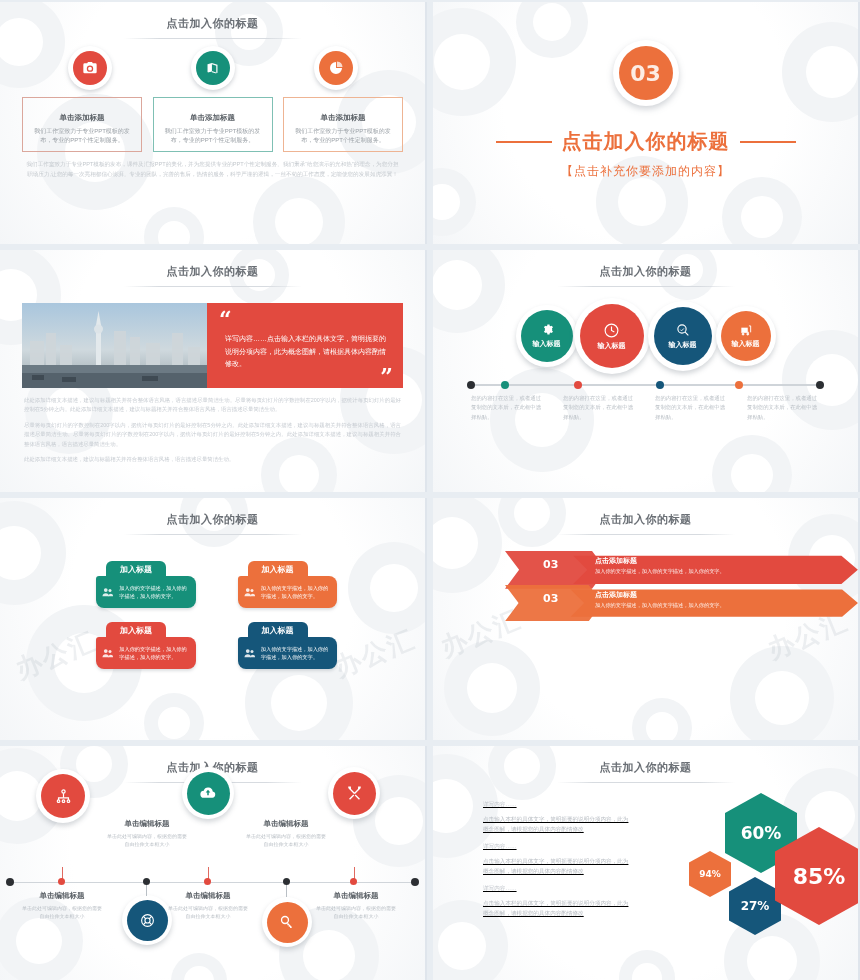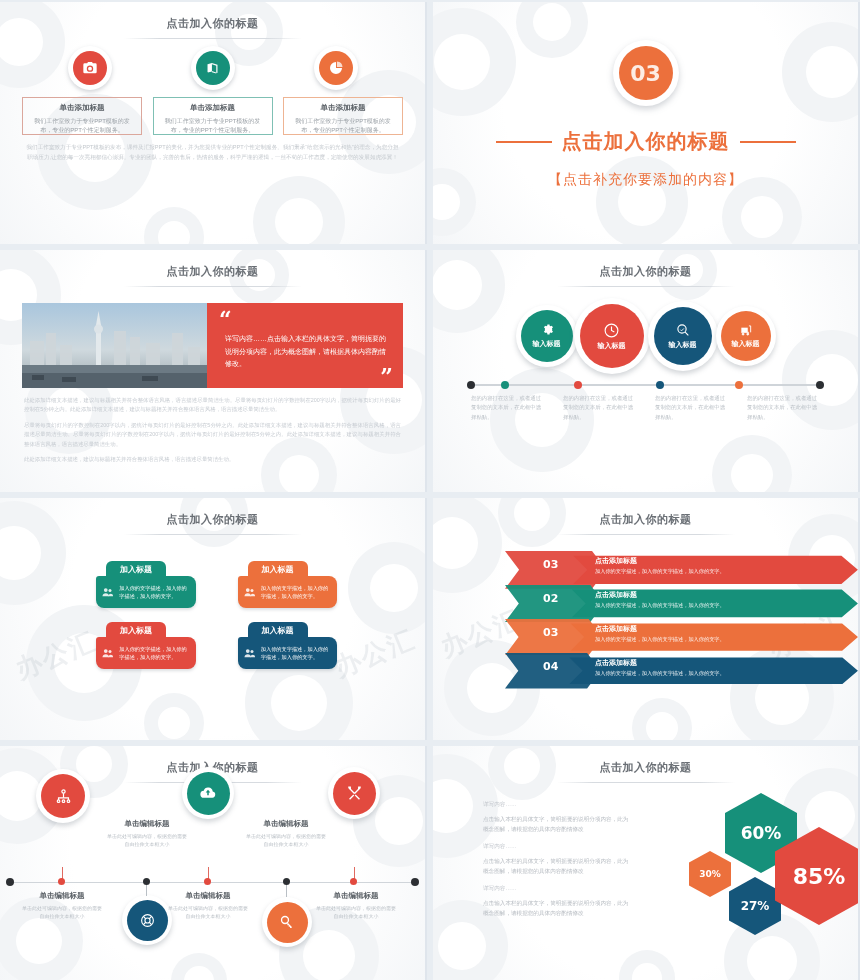--- a/index.html
+++ b/index.html
@@ -53,22 +53,22 @@
     box-shadow:0 2px 4px rgba(120,130,140,0.35);
     display:flex; align-items:center; justify-content:center;
   }
   .ring .inner {
     width:34px; height:34px; border-radius:50%;
     display:flex; align-items:center; justify-content:center;
     color:#fff;
   }
   .s1-boxes { display:flex; justify-content:space-between; margin:7px 22px 0; }
   .s1-box {
-    width:120px; height:38px; border:1px solid #dba79c;
-    padding:5px 6px 0; text-align:center;
+    width:120px; height:55px; border:1px solid #dba79c;
+    padding:15px 6px 0; text-align:center;
   }
   .s1-box h4 { font-size:7.5px; color:#5a6066; margin-bottom:4px; }
   .s1-box p { font-size:6px; color:#9aa0a6; line-height:1.55; }
   .s1-foot {
     margin:8px 24px 0; font-size:5.6px; color:#c3c8cd;
     line-height:1.7; text-align:center;
   }
 
   
   .s2-wrap { position:relative; z-index:3; text-align:center; padding-top:38px; }
@@ -78,21 +78,21 @@
     display:flex; align-items:center; justify-content:center;
   }
   .s2-num {
     width:54px; height:54px; border-radius:50%;
     display:flex; align-items:center; justify-content:center;
     color:#fdece4; font-size:22px; font-weight:bold; font-family:"DejaVu Sans", sans-serif;
   }
   .s2-title-row { display:flex; align-items:center; justify-content:center; gap:10px; margin-top:22px; }
   .s2-dash { width:56px; height:2px; }
   .s2-title { font-size:20px; font-weight:bold; letter-spacing:1px; }
-  .s2-sub { margin-top:16px; font-size:14px; letter-spacing:1px;text-align:center; }
+  .s2-sub { margin-top:8px; font-size:12px; letter-spacing:1px;text-align:center; }
 
   
   .s3-row { display:flex; margin:16px 22px 0; }
   .s3-photo { width:185px; height:85px; position:relative; overflow:hidden; }
   .s3-quote { flex:1; padding:8px 12px 0 12px; position:relative; color:#fff; }
   .s3-quote .qm { font-size:22px; font-weight:bold; line-height:.8; font-family:"DejaVu Serif", serif; }
   .s3-quote .qm.close { position:absolute; right:10px; bottom:2px; }
   .s3-quote p { font-size:7px; line-height:1.85; margin-top:4px; padding-left:6px; }
   .s3-text { margin:8px 24px 0; }
   .s3-text p { font-size:5.4px; color:#c5cad0; line-height:1.75; margin-bottom:6px; text-align:justify;}
@@ -149,21 +149,21 @@
     position:absolute; border-radius:50%; background:#fff;
     box-shadow:0 3px 5px rgba(120,130,140,0.32);
     display:flex; align-items:center; justify-content:center;
   }
   .s7-circ .in { border-radius:50%; color:#fff; display:flex; align-items:center; justify-content:center; }
   .s7-lab { position:absolute; width:84px; text-align:center; }
   .s7-lab h5 { font-size:7.5px; color:#5a6066; font-weight:bold; }
   .s7-lab p { font-size:5px; color:#b9bfc5; line-height:1.65; margin-top:3px; }
 
   
-  .s8 { display:flex; margin-top:10px; }
+  .s8 { display:flex; margin-top:10px;text-decoration:underline; }
   .s8-left { width:200px; padding-left:50px; padding-top:8px; }
   .s8-left .lead { font-size:5.6px; color:#c0c5cb; margin:0 0 5px; }
   .s8-left p.para { font-size:5.6px; color:#b5bac0; line-height:1.8; margin-bottom:9px; }
   .s8-right { position:relative; flex:1; height:160px; }
   .hexwrap { position:absolute; }
   .hexwrap .val {
     position:absolute; inset:0; display:flex; align-items:center; justify-content:center;
     color:#fff; font-weight:bold; font-family:"DejaVu Sans", sans-serif;
   }
 </style>
@@ -532,47 +532,25 @@
             <path d="M0 0 H74 L86 16 L74 32 H0 L12 16 Z" fill="#e24a3f" opacity=".95"></path>
             <path d="M58 4 H286 L300 16 L286 28 H58 L70 16 Z" fill="#e24a3f"></path>
           </svg>
           <div class="s6-num">03</div>
           <div class="s6-txt">
             <h5>点击添加标题</h5>
             <p>加入你的文字描述，加入你的文字描述，加入你的文字。</p>
           </div>
         </div>
         <div class="s6-row">
-          <svg class="s6-chev" viewBox="0 0 306 32" preserveAspectRatio="none">
-            <path d="M0 0 H74 L86 16 L74 32 H0 L12 16 Z" fill="#16907a" opacity=".95"></path>
-            <path d="M58 4 H292 L306 16 L292 28 H58 L70 16 Z" fill="#16907a"></path>
-          </svg>
-          <div class="s6-num">02</div>
-          <div class="s6-txt">
-            <h5>点击添加标题</h5>
-            <p>加入你的文字描述，加入你的文字描述，加入你的文字。</p>
-          </div>
-        </div>
-        <div class="s6-row">
           <svg class="s6-chev" viewBox="0 0 312 32" preserveAspectRatio="none">
             <path d="M0 0 H74 L86 16 L74 32 H0 L12 16 Z" fill="#ec703c" opacity=".95"></path>
             <path d="M58 4 H298 L312 16 L298 28 H58 L70 16 Z" fill="#ec703c"></path>
           </svg>
           <div class="s6-num">03</div>
-          <div class="s6-txt">
-            <h5>点击添加标题</h5>
-            <p>加入你的文字描述，加入你的文字描述，加入你的文字。</p>
-          </div>
-        </div>
-        <div class="s6-row">
-          <svg class="s6-chev" viewBox="0 0 318 32" preserveAspectRatio="none">
-            <path d="M0 0 H74 L86 16 L74 32 H0 L12 16 Z" fill="#15567a" opacity=".95"></path>
-            <path d="M58 4 H304 L318 16 L304 28 H58 L70 16 Z" fill="#15567a"></path>
-          </svg>
-          <div class="s6-num">04</div>
           <div class="s6-txt">
             <h5>点击添加标题</h5>
             <p>加入你的文字描述，加入你的文字描述，加入你的文字。</p>
           </div>
         </div>
       </div>
     </div>
   </div>
 
   <div class="slide">
@@ -725,21 +703,21 @@
           <div class="hexwrap" style="left:92px;top:0px;width:72px;height:80px">
             <svg width="72" height="80" viewBox="0 0 72 80">
                 <polygon points="36,0 72,20 72,60 36,80 0,60 0,20" fill="#16907a"></polygon>
               </svg>
             <div class="val" style="font-size:17px">60%</div>
           </div>
           <div class="hexwrap" style="left:56px;top:58px;width:42px;height:46px">
             <svg width="42" height="46" viewBox="0 0 42 46">
                 <polygon points="21,0 42,11.5 42,34.5 21,46 0,34.5 0,11.5" fill="#ec703c"></polygon>
               </svg>
-            <div class="val" style="font-size:9px">30%</div>
+            <div class="val" style="font-size:9px">94%</div>
           </div>
           <div class="hexwrap" style="left:96px;top:84px;width:52px;height:58px">
             <svg width="52" height="58" viewBox="0 0 52 58">
                 <polygon points="26,0 52,14.5 52,43.5 26,58 0,43.5 0,14.5" fill="#15567a"></polygon>
               </svg>
             <div class="val" style="font-size:12px">27%</div>
           </div>
           <div class="hexwrap" style="left:142px;top:34px;width:88px;height:98px">
             <svg width="88" height="98" viewBox="0 0 88 98">
                 <polygon points="44,0 88,24.5 88,73.5 44,98 0,73.5 0,24.5" fill="#e24a3f"></polygon>

